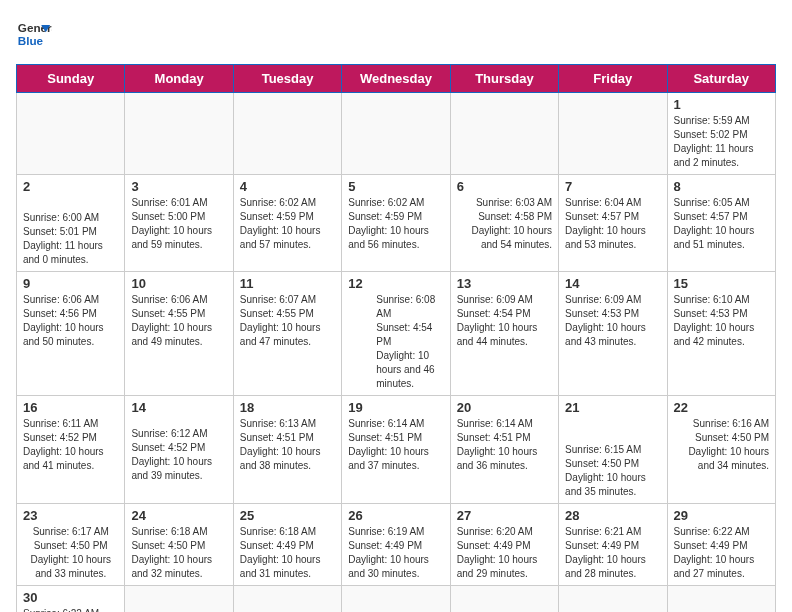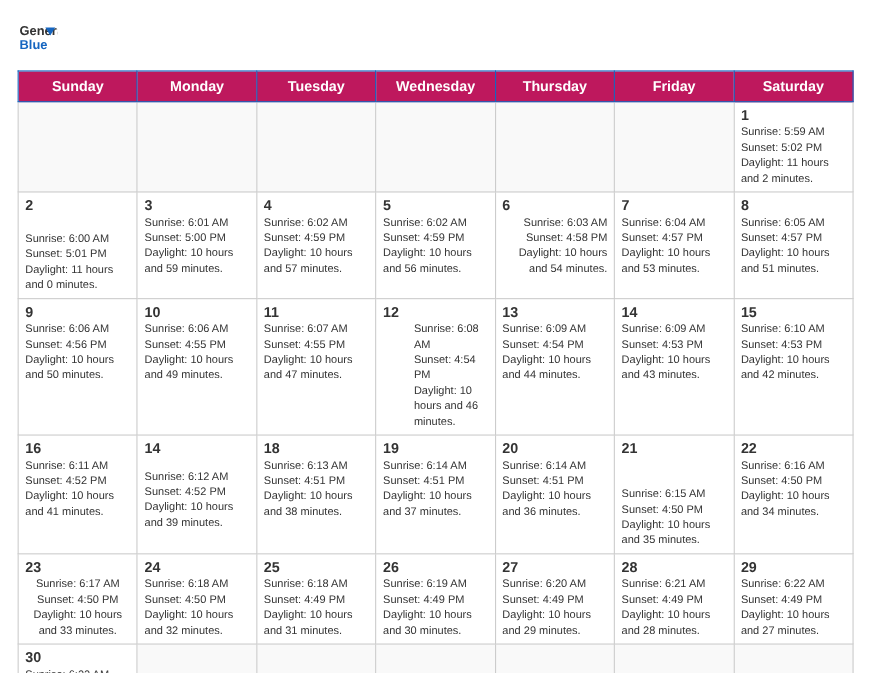--- a/index.html
+++ b/index.html
@@ -241,21 +241,21 @@
 Daylight: 10 hours and 36 minutes.</div>
         </td>
         <td>
           <div class="day-number">21</div>
           <div class="day-info" style="white-space: pre-line; margin-top: 28px;">Sunrise: 6:15 AM
 Sunset: 4:50 PM
 Daylight: 10 hours and 35 minutes.</div>
         </td>
         <td>
           <div class="day-number">22</div>
-          <div class="day-info" style="white-space: pre-line;">Sunrise: 6:16 AM
+          <div class="day-info" style="white-space: pre-line; text-align: right;">Sunrise: 6:16 AM
 Sunset: 4:50 PM
 Daylight: 10 hours and 34 minutes.</div>
         </td>
       </tr>
       <tr>
         <td>
           <div class="day-number">23</div>
           <div class="day-info" style="white-space: pre-line; text-align: center;">Sunrise: 6:17 AM
 Sunset: 4:50 PM
 Daylight: 10 hours and 33 minutes.</div>

